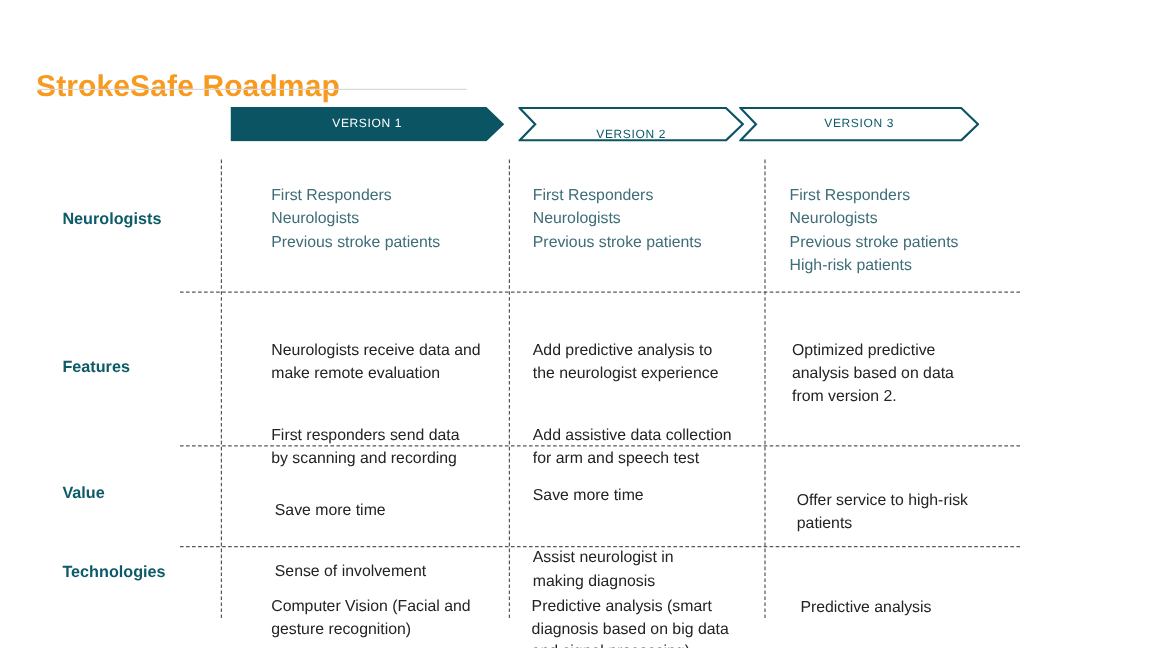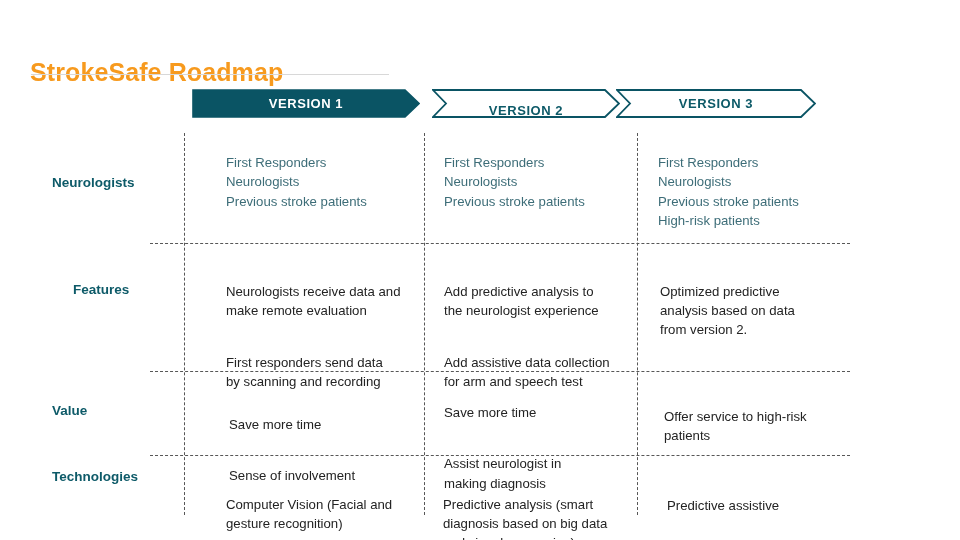--- a/index.html
+++ b/index.html
@@ -49,22 +49,22 @@
     position: absolute;
     top: 0;
     height: 29px;
     display: flex;
     align-items: center;
     justify-content: center;
   }
   .chev .chev-label {
     position: relative;
     z-index: 2;
-    font-size: 13px;
-    font-weight: bold;
+    font-size: 10px;
+    font-weight: normal;
     letter-spacing: 0.55px;
     white-space: nowrap;
   }
   .chev svg {
     position: absolute;
     left: 0;
     top: 0;
     width: 100%;
     height: 100%;
     display: block;
@@ -153,21 +153,21 @@
 
 <div class="vrule" style="left:184px;"></div>
 <div class="vrule" style="left:424px;"></div>
 <div class="vrule" style="left:637px;"></div>
 
 <div class="hrule" style="top:243px;"></div>
 <div class="hrule" style="top:371px;"></div>
 <div class="hrule" style="top:455px;"></div>
 
 <div class="row-label" style="top:175px;">Neurologists</div>
-<div class="row-label" style="top:282px;margin-left:21px;">Features</div>
+<div class="row-label" style="top:298px;">Features</div>
 <div class="row-label" style="top:403px;">Value</div>
 <div class="row-label" style="top:469px;">Technologies</div>
 
 <div class="cell teal" style="left:226px; top:153px;">First Responders
 Neurologists
 Previous stroke patients</div>
 <div class="cell teal" style="left:444px; top:153px;">First Responders
 Neurologists
 Previous stroke patients</div>
 <div class="cell teal" style="left:658px; top:153px;">First Responders
@@ -210,14 +210,14 @@
 <div class="cell" style="left:226px; top:476px;">
   <p>Computer Vision (Facial and
 gesture recognition)</p>
 </div>
 <div class="cell" style="left:443px; top:476px;">
   <p>Predictive analysis (smart
 diagnosis based on big data
 and signal processing)</p>
 </div>
 <div class="cell" style="left:667px; top:477px;">
-  <p>Predictive assistive</p>
+  <p>Predictive analysis</p>
 </div>
 
 </body></html>

